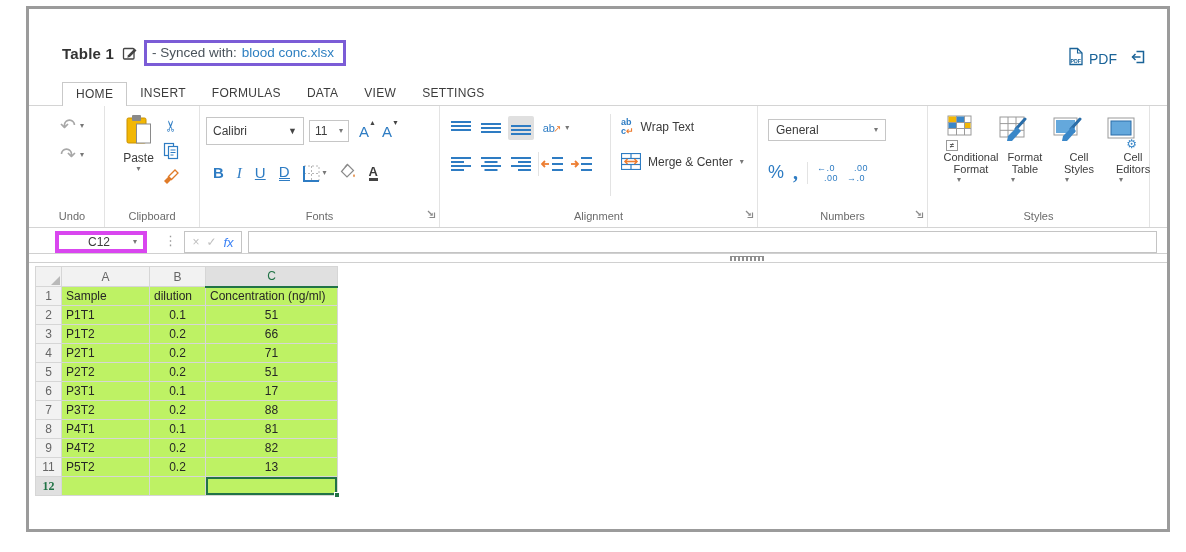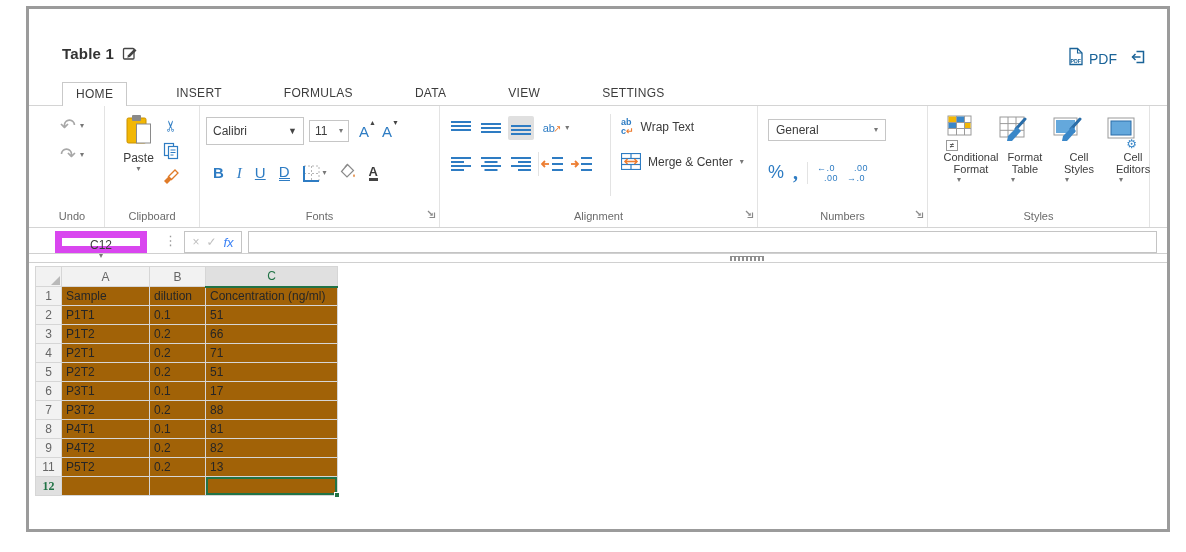--- a/index.html
+++ b/index.html
@@ -12,21 +12,21 @@
   .doc-title { font-size:15px; font-weight:700; color:#333; letter-spacing:.2px; }
   .edit-ic { margin-left:8px; display:inline-flex; }
   .sync-box { margin-left:6px; display:inline-flex; align-items:center; gap:5px;
               border:3px solid #7b5cd6; padding:2px 9px 3px 5px; font-size:13.5px; }
   .sync-prefix { color:#49525a; }
   .sync-link { color:#2d7fc1; cursor:pointer; }
   .pdf-block { position:absolute; right:20px; top:38px; display:flex; align-items:center; gap:5px; }
   .pdf-label { font-size:14px; color:#1a6398; margin-right:8px; }
 
   
-  .tabs { position:absolute; left:33px; top:73px; height:24px; display:flex; z-index:3;gap:36px; }
+  .tabs { position:absolute; left:33px; top:73px; height:24px; display:flex; z-index:3; }
   .tab { font-size:12px; color:#3c3c3c; line-height:23px; padding:0 13px; letter-spacing:.3px; cursor:pointer; }
   .tab.active { background:#fff; border:1px solid #c9c9c9; border-bottom:none; height:24px; }
 
   
   .ribbon { position:absolute; left:0; right:0; top:96px; height:123px; z-index:2;
             border-top:1px solid #d4d4d4; border-bottom:1px solid #d4d4d4;
             display:flex; padding-left:11px; background:#fff; }
   .grp { position:relative; border-right:1px solid #e3e3e3; height:100%; flex:none; }
   .grp-label { position:absolute; bottom:5px; left:0; right:0; text-align:center;
                font-size:11px; color:#6b6b6b; }
@@ -98,22 +98,22 @@
   .stbtn { width:54px; display:flex; flex-direction:column; align-items:center; cursor:pointer; }
   .stbtn .icon { height:36px; display:flex; align-items:flex-start; justify-content:center; position:relative; }
   .stbtn .lbl { font-size:11px; color:#3c3c3c; text-align:center; line-height:12px; height:25px;margin-left:24px; }
   .ne-badge { position:absolute; left:1px; bottom:0; width:12px; height:11px; background:#fff; border:1px solid #9a9a9a;
               font-size:8px; color:#333; display:flex; align-items:center; justify-content:center; }
   .gear-badge { position:absolute; right:-1px; bottom:1px; font-size:12px; color:#3a87c8;
                 text-shadow:0 0 2px #fff; line-height:1; }
 
   
   .fbar { position:absolute; left:0; right:0; top:222px; height:22px; }
-  .name-box { position:absolute; left:26px; width:92px; height:22px; border:7px solid #d946ef;
-              display:flex; align-items:center; padding:0 6px;flex-direction:column; }
+  .name-box { position:absolute; left:26px; width:92px; height:22px; border:4px solid #d946ef;
+              display:flex; align-items:center; padding:0 6px; }
   .name-box .ref { flex:1; text-align:center; font-size:12px; color:#3c3c3c; }
   .kebab { position:absolute; left:135px; top:2px; color:#9a9a9a; font-size:13px; cursor:pointer; }
   .fx-box { position:absolute; left:155px; width:58px; height:22px; border:1px solid #c4c4c4;
             display:flex; align-items:center; justify-content:center; gap:7px; }
   .fx-x,.fx-chk { color:#c0c0c0; font-size:12px; cursor:pointer; }
   .fx-fx { color:#3b82f6; font-size:13px; font-style:italic; font-family:Liberation Sans, sans-serif; cursor:pointer; }
   .f-input { position:absolute; left:219px; right:10px; height:22px; border:1px solid #c4c4c4;
              font-size:12px; padding:0 5px; outline:none; font-family:"Liberation Sans",sans-serif; }
 
   
@@ -127,39 +127,43 @@
   .grid { position:absolute; left:6px; top:257px; border-collapse:collapse; table-layout:fixed; }
   .grid th,.grid td { border:1px solid #d6d6d6; font-size:12px; font-weight:normal;
                       height:19px; padding:0 4px; white-space:nowrap; overflow:hidden; }
   .grid th { background:#f2f2f2; color:#666; text-align:center; padding:0; }
   .grid tr.hdr th { height:20px; }
   th.colC { background:#e0e0e0; color:#217346; border-bottom:2px solid #217346; }
   th.rowhl { background:#e0e0e0; color:#217346; font-weight:700;font-family:Liberation Serif, serif; }
   .corner { position:relative; }
   .corner-tri { position:absolute; right:1px; bottom:1px; width:0; height:0;
                 border-left:9px solid transparent; border-bottom:9px solid #b9b9b9; }
-  td { color:#262626; background:#a16207; cursor:cell; }
+  td { color:#262626; background:#bef264; cursor:cell; }
   td.tl { text-align:left; }
-  td.num { text-align:left; }
+  td.num { text-align:center; }
   td.sel { position:relative; overflow:visible; box-shadow:inset 0 0 0 2px #217346; }
   .fill-handle { position:absolute; right:-3px; bottom:-3px; width:6px; height:6px;
                  background:#217346; border:1px solid #fff; }
 </style>
 </head>
 <body>
 
 <div id="frame">
 
   <div class="title-bar">
     <span class="doc-title">Table 1</span>
     <span class="edit-ic">
       <svg width="16" height="16" viewBox="0 0 16 16">
           <rect x="1.5" y="3.5" width="10.5" height="10.5" rx="1" fill="none" stroke="#444" stroke-width="1.3"></rect>
           <path d="M6 10.2 L12.6 3.6 l1.9 1.9 L7.9 12.1 l-2.6 .7 z" fill="#444"></path>
         </svg>
+    </span>
+    <span class="sync-box">
+      <span class="sync-prefix">- Synced with:</span>
+      <span class="sync-link">blood conc.xlsx</span>
     </span>
   </div>
 
   <div class="pdf-block">
     <span>
       <svg width="16" height="19" viewBox="0 0 16 19">
           <path d="M2 1.5 h7.5 L14 6 v11.5 H2 z" fill="none" stroke="#1a6398" stroke-width="1.3"></path>
           <path d="M9.5 1.5 v4.5 H14" fill="none" stroke="#1a6398" stroke-width="1.1"></path>
           <text x="2.6" y="15.5" font-size="5.2" font-weight="bold" fill="#1a6398" font-family="Liberation Sans, sans-serif">PDF</text>
         </svg>

